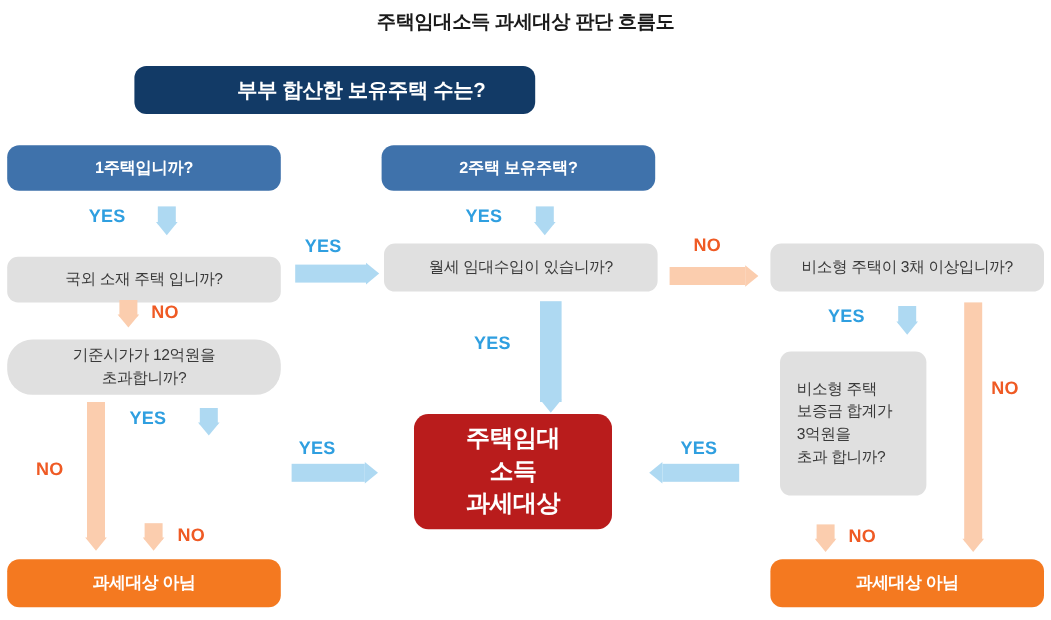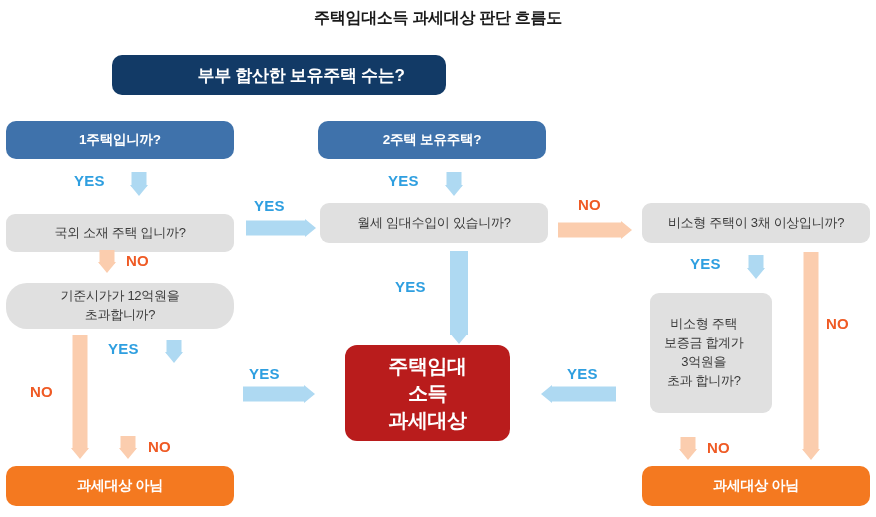--- a/index.html
+++ b/index.html
@@ -41,21 +41,21 @@
   .box-gray {
     background: #e0e0e0;
     color: #3a3a3a;
     border-radius: 9px;
     font-size: 13px;
     letter-spacing: -0.3px;
     line-height: 1.45;
   }
   .box-gray.left {
     justify-content: flex-start;
-    text-align: center;
+    text-align: left;
     padding-left: 14px;
   }
   .box-result {
     background: #b91c1c;
     color: #ffffff;
     border-radius: 12px;
     font-size: 20px;
     font-weight: bold;
     line-height: 1.35;
     letter-spacing: -0.4px;

